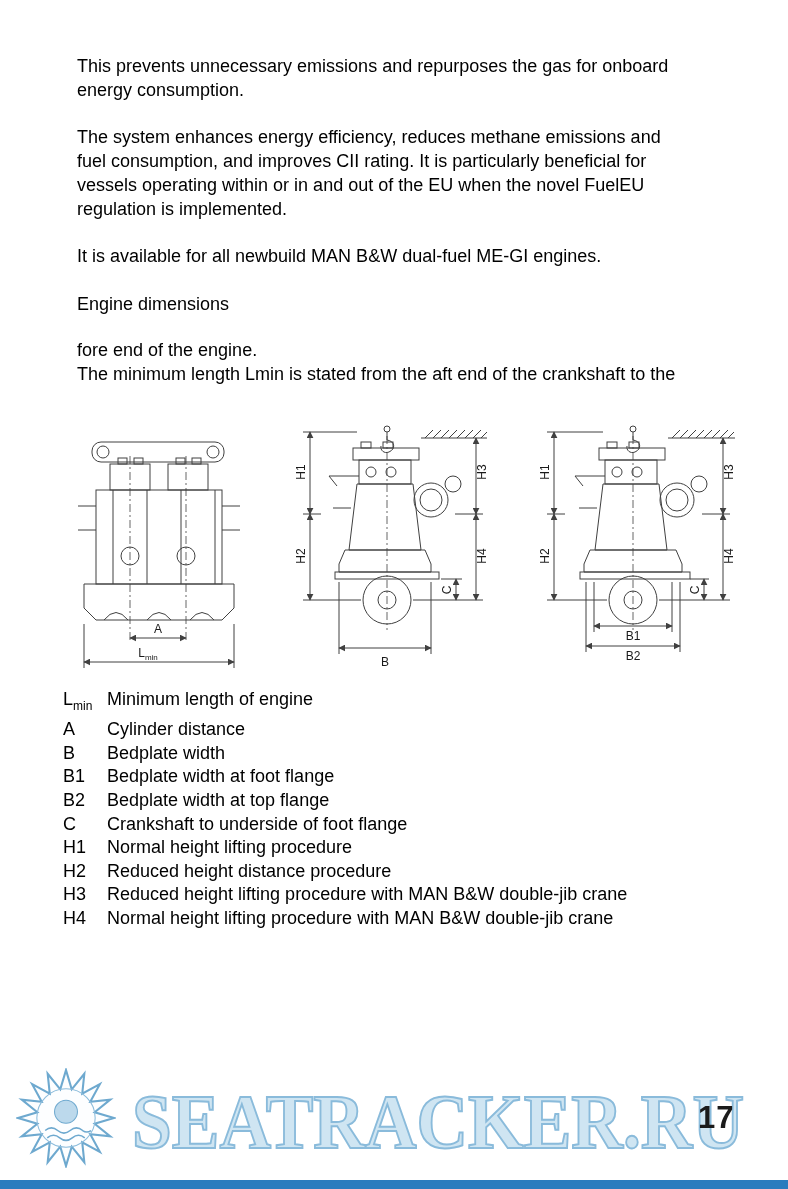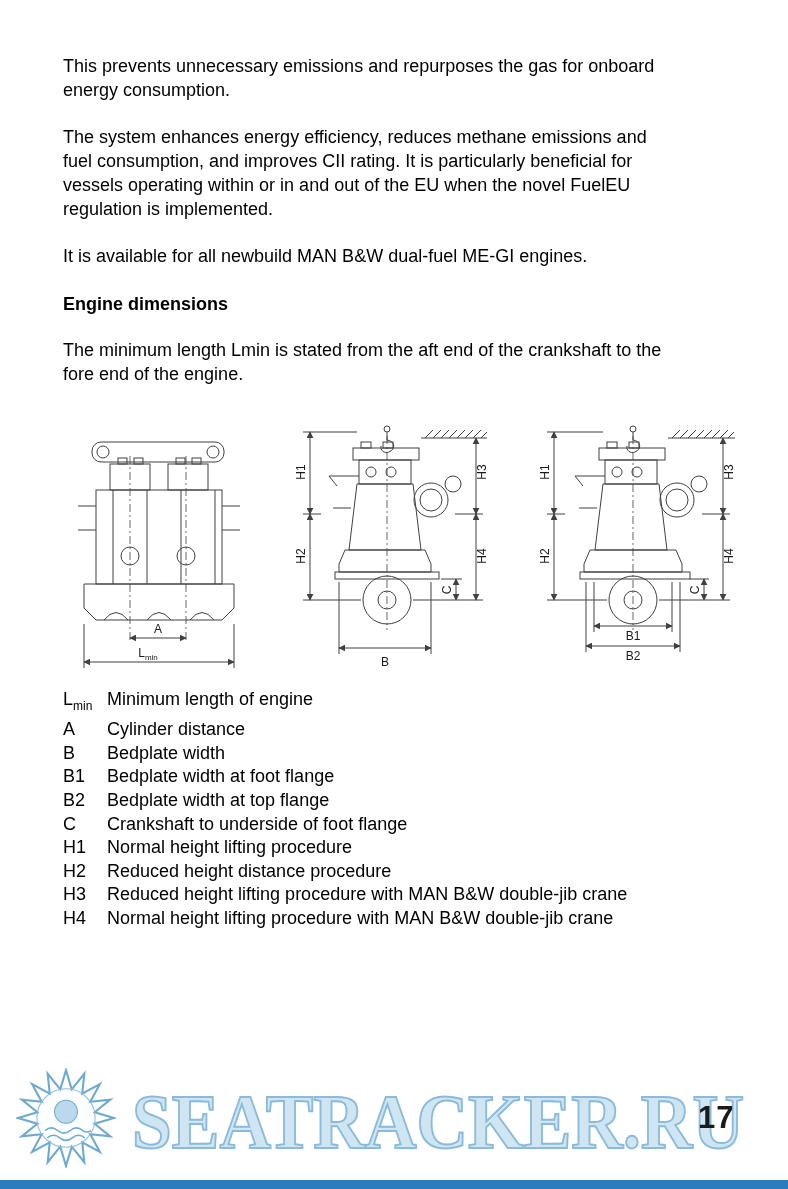--- a/index.html
+++ b/index.html
@@ -1,24 +1,24 @@
 <!DOCTYPE html>
 <html><head>
 <meta charset="utf-8">
 <style>
   html,body { margin:0; padding:0; background:#888; }
   .page {
     position:relative; width:788px; height:1189px; margin:0 auto;
     background:#ffffff; overflow:hidden;
     font-family:"Liberation Sans", sans-serif; color:#000;
   }
-  .content { position:absolute; left:63px; top:54px; font-size:18px; line-height:24px; }
+  .content { position:absolute; left:77px; top:54px; font-size:18px; line-height:24px; }
   .para { margin:0 0 23px 0; }
   .line { white-space:nowrap; }
-  .heading { font-weight:bold; margin:24px 0 22px 0; font-size:18px; }
+  .heading { font-weight:normal; margin:24px 0 22px 0; font-size:18px; }
   .figure { position:absolute; left:60px; top:420px; width:700px; height:260px; }
   .figure svg { position:absolute; }
   .v1 { left:12px;  top:12px; }
   .v2 { left:235px; top:2px; }
   .v3 { left:478px; top:2px; }
   .legend { position:absolute; left:63px; top:688px; font-size:18px; }
   .legend-row { display:flex; line-height:23.6px; }
   .legend-sym { width:44px; flex:0 0 44px; }
   .legend-sym sub { font-size:12px; }
   .legend-desc { white-space:nowrap;text-align:center; }
@@ -44,22 +44,22 @@
       <div class="line">The system enhances energy efficiency, reduces methane emissions and</div>
       <div class="line">fuel consumption, and improves CII rating. It is particularly beneficial for</div>
       <div class="line">vessels operating within or in and out of the EU when the novel FuelEU</div>
       <div class="line">regulation is implemented.</div>
     </div>
     <div class="para">
       <div class="line">It is available for all newbuild MAN B&amp;W dual-fuel ME-GI engines.</div>
     </div>
     <div class="heading">Engine dimensions</div>
     <div class="para">
+      <div class="line">fore end of the engine.</div>
       <div class="line">The minimum length Lmin is stated from the aft end of the crankshaft to the</div>
-      <div class="line">fore end of the engine.</div>
     </div>
   </div>
 
   <div class="figure">
 
     <svg class="v1" width="175" height="250" viewBox="0 0 175 250">
       <defs>
         <marker id="ar1" viewBox="0 0 10 10" refX="9" refY="5" markerWidth="7" markerHeight="7" orient="auto-start-reverse">
           <path d="M0 0L10 5L0 10z" fill="#404040"></path>
         </marker>

